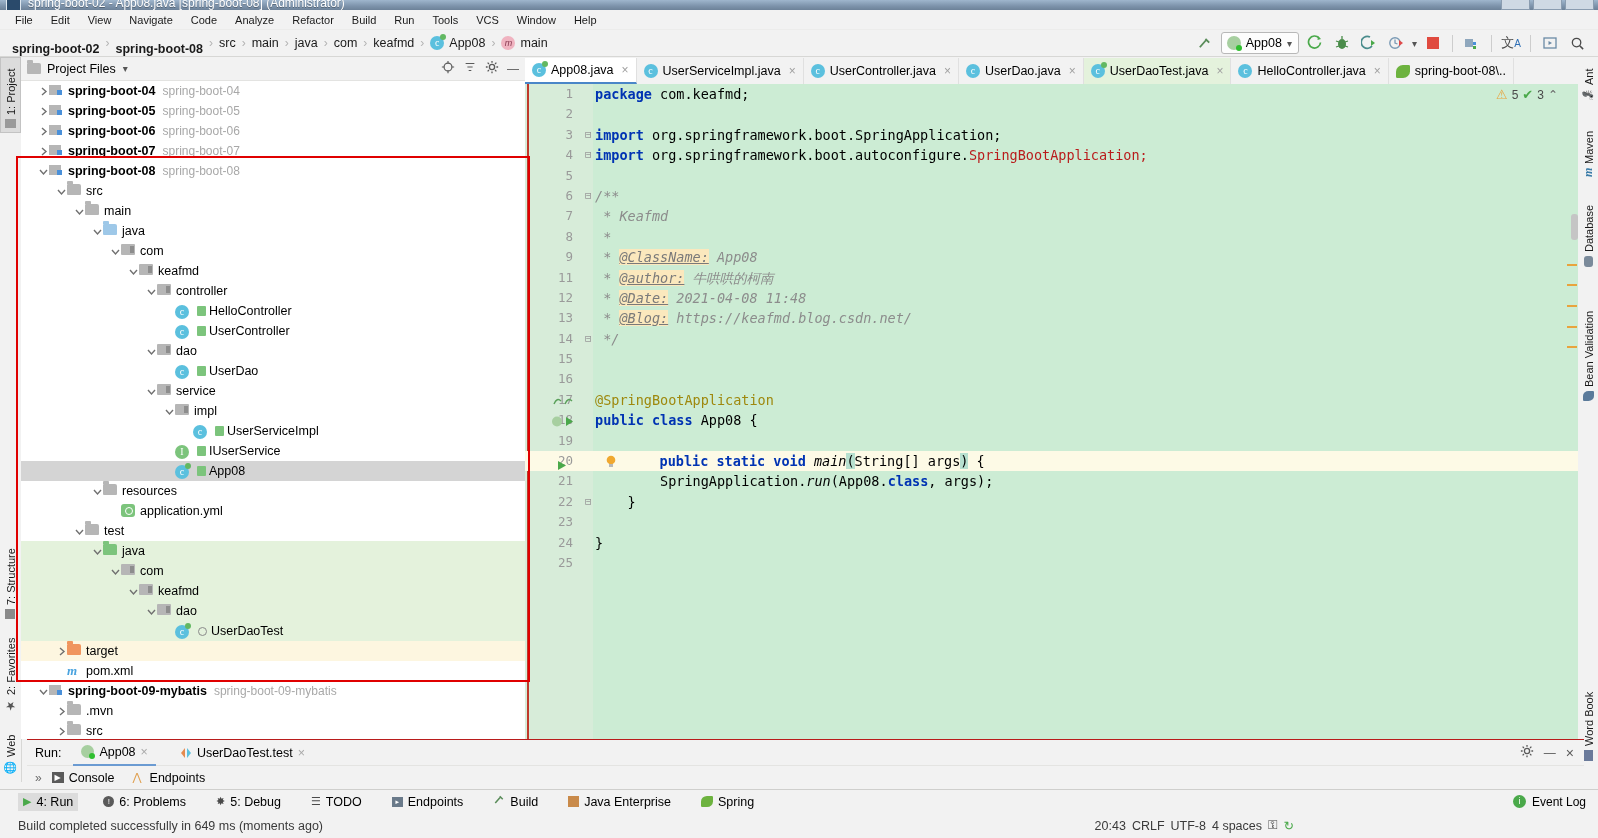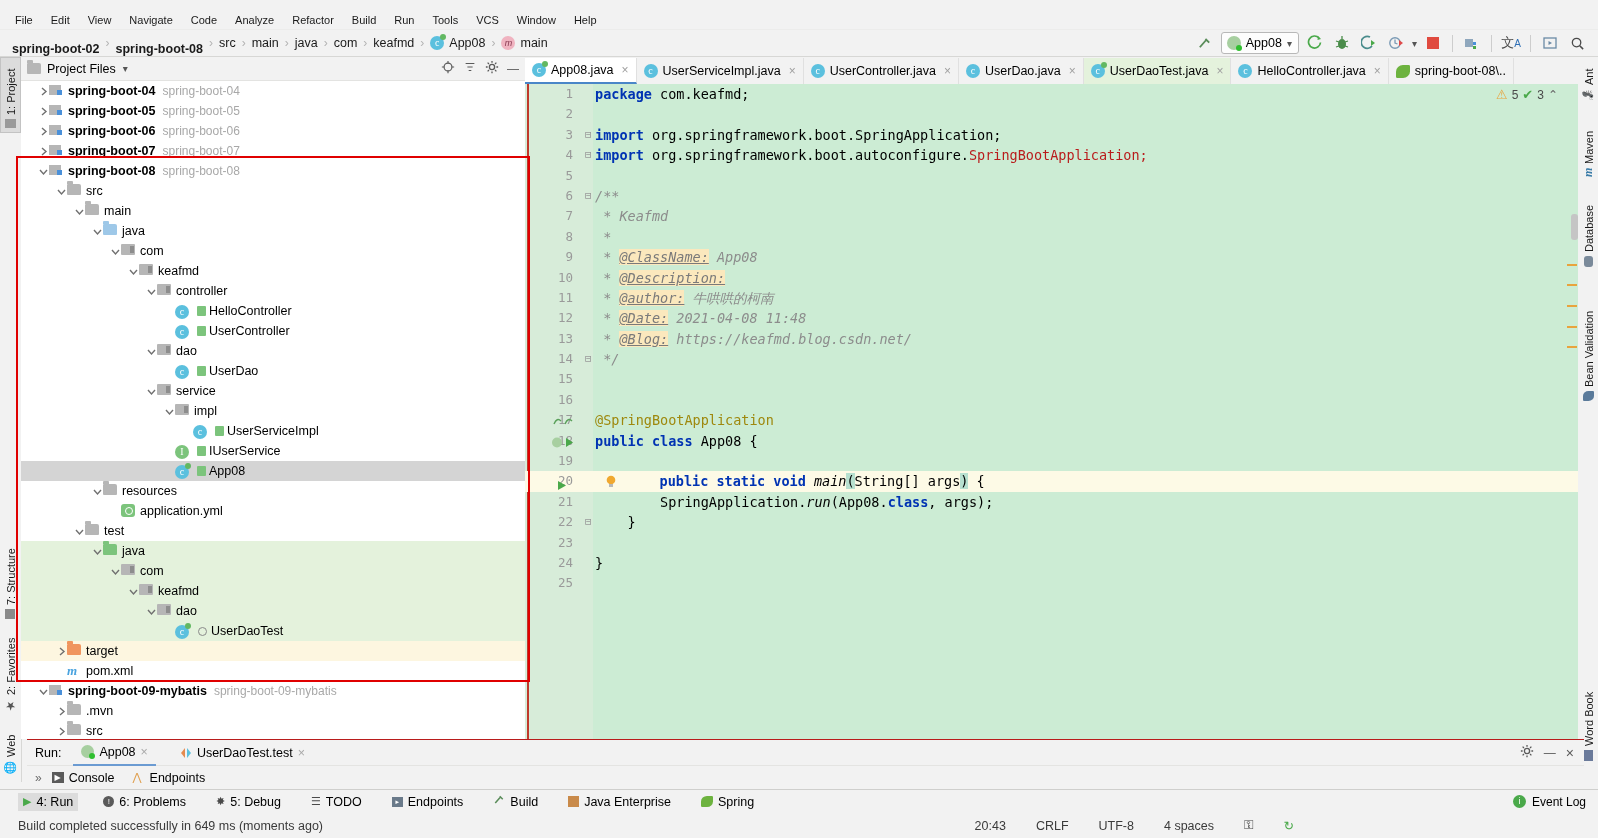--- a/index.html
+++ b/index.html
@@ -152,21 +152,21 @@
     border-top:1px solid #cfcfcd;display:flex;align-items:center;padding-left:18px;box-sizing:border-box;
   }
   .bb{display:flex;align-items:center;gap:5px;font-size:12.5px;margin-right:20px;white-space:nowrap;padding:2px 5px;}
   .bb.sel{background:#dcdcdc;}
   .bb-right{margin-left:auto;display:flex;align-items:center;gap:6px;padding-right:12px;}
 
   .statusbar{
     position:absolute;left:0;top:813px;width:1306px;height:25px;background:#f2f2f2;
     display:flex;align-items:center;padding-left:18px;box-sizing:border-box;font-size:12.5px;color:#3a3a3a;
   }
-  .status-right{margin-left:auto;display:flex;align-items:center;gap:30px;padding-right:12px;color:#3a3a3a;}
+  .status-right{margin-left:auto;display:flex;align-items:center;gap:6px;padding-right:12px;color:#3a3a3a;}
 
   
   .redbox{position:absolute;border:2px solid #e00000;pointer-events:none;}
 
   
   .folder{display:inline-block;width:14px;height:11px;background:#b6b6b6;border-radius:1px 2px 1px 1px;position:relative;}
   .folder.blue{background:#9ec8e8;}
   .folder.green{background:#7cc47c;}
   .folder.orange{background:#f0955e;}
   .folder.grey{background:#b6b6b6;}
@@ -186,20 +186,29 @@
   .ymlico{display:inline-block;width:14px;height:13px;background:#7cc47c;border-radius:3px;position:relative;}
   .ymlico:after{content:"";position:absolute;left:4px;top:3px;width:6px;height:6px;border:1.5px solid #fff;border-radius:50%;}
   .mico{display:inline-block;width:14px;color:#4aa3df;font-weight:bold;font-style:italic;font-size:13px;line-height:13px;font-family:"Liberation Serif",serif;}
   .springleaf{display:inline-block;width:14px;height:13px;background:#6db33f;border-radius:50% 10% 50% 10%;}
 </style>
 </head>
 <body>
 
 <div class="app">
 
+  <div class="titlebar">
+    <span class="tb-icon"></span>
+    <span class="tb-text">spring-boot-02 - App08.java [spring-boot-08] (Administrator)</span>
+    <span class="tb-btns">
+      <span></span>
+      <span></span>
+      <span></span>
+    </span>
+  </div>
 
   <div class="menubar">
     <div class="mi">File</div>
     <div class="mi">Edit</div>
     <div class="mi">View</div>
     <div class="mi">Navigate</div>
     <div class="mi">Code</div>
     <div class="mi">Analyze</div>
     <div class="mi">Refactor</div>
     <div class="mi">Build</div>
@@ -684,21 +693,20 @@
       <div class="lines" id="lines">
           <div class="line"><span class="lnum">1</span><span class="ctext" style="left:70px;"><span class="k">package&nbsp;</span>com.keafmd;</span></div>
           <div class="line"><span class="lnum">2</span><span class="ctext" style="left:70px;"></span></div>
           <div class="line"><span class="lnum">3</span><span class="fold">⊟</span><span class="ctext" style="left:70px;"><span class="k">import&nbsp;</span>org.springframework.boot.SpringApplication;</span></div>
           <div class="line"><span class="lnum">4</span><span class="fold">⊟</span><span class="ctext" style="left:70px;"><span class="k">import&nbsp;</span>org.springframework.boot.autoconfigure.<span class="cls">SpringBootApplication;</span></span></div>
           <div class="line"><span class="lnum">5</span><span class="ctext" style="left:70px;"></span></div>
           <div class="line"><span class="lnum">6</span><span class="fold">⊟</span><span class="ctext" style="left:70px;"><span class="cm">/**</span></span></div>
           <div class="line"><span class="lnum">7</span><span class="ctext" style="left:70px;"><span class="cm">&nbsp;*&nbsp;</span><span class="cm">Keafmd</span></span></div>
           <div class="line"><span class="lnum">8</span><span class="ctext" style="left:70px;"><span class="cm">&nbsp;*</span></span></div>
           <div class="line"><span class="lnum">9</span><span class="ctext" style="left:70px;"><span class="cm">&nbsp;*&nbsp;</span><span class="cmtag">@ClassName:</span><span class="cmtxt">&nbsp;App08</span></span></div>
-          <div class="line"><span class="lnum">10</span><span class="ctext" style="left:70px;"><span class="cm">&nbsp;*&nbsp;</span><span class="cmtag">@Description:</span></span></div>
           <div class="line"><span class="lnum">11</span><span class="ctext" style="left:70px;"><span class="cm">&nbsp;*&nbsp;</span><span class="cmtag">@author:</span><span class="cmtxt">&nbsp;牛哄哄的柯南</span></span></div>
           <div class="line"><span class="lnum">12</span><span class="ctext" style="left:70px;"><span class="cm">&nbsp;*&nbsp;</span><span class="cmtag">@Date:</span><span class="cmtxt">&nbsp;2021-04-08&nbsp;11:48</span></span></div>
           <div class="line"><span class="lnum">13</span><span class="ctext" style="left:70px;"><span class="cm">&nbsp;*&nbsp;</span><span class="cmtag">@Blog:</span><span class="cmtxt">&nbsp;https://keafmd.blog.csdn.net/</span></span></div>
           <div class="line"><span class="lnum">14</span><span class="fold">⊟</span><span class="ctext" style="left:70px;"><span class="cm">&nbsp;*/</span></span></div>
           <div class="line"><span class="lnum">15</span><span class="ctext" style="left:70px;"></span></div>
           <div class="line"><span class="lnum">16</span><span class="ctext" style="left:70px;"></span></div>
           <div class="line"><span class="lnum">17</span><span style="position:absolute;left:26px;top:3px;"><svg width="24" height="13" viewBox="0 0 24 13">
                 <path d="M3 9 Q6 2 10 6" stroke="#5aa05a" stroke-width="1.4" fill="none"></path>
                 <path d="M14 9 Q17 2 21 6" stroke="#5aa05a" stroke-width="1.4" fill="none"></path>
               </svg></span><span class="ctext" style="left:70px;"><span class="ann">@SpringBootApplication</span></span></div>

